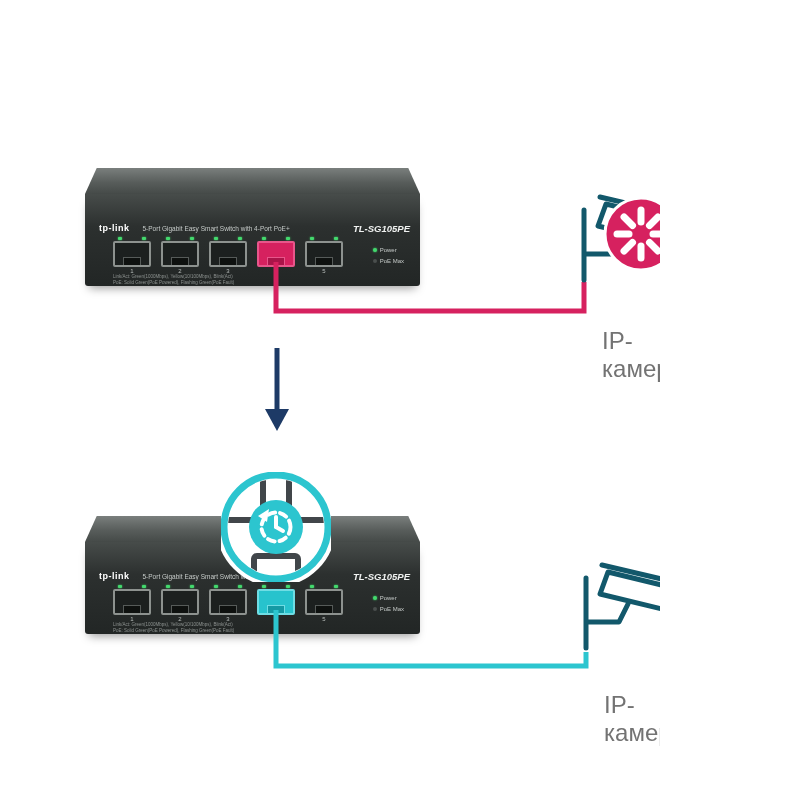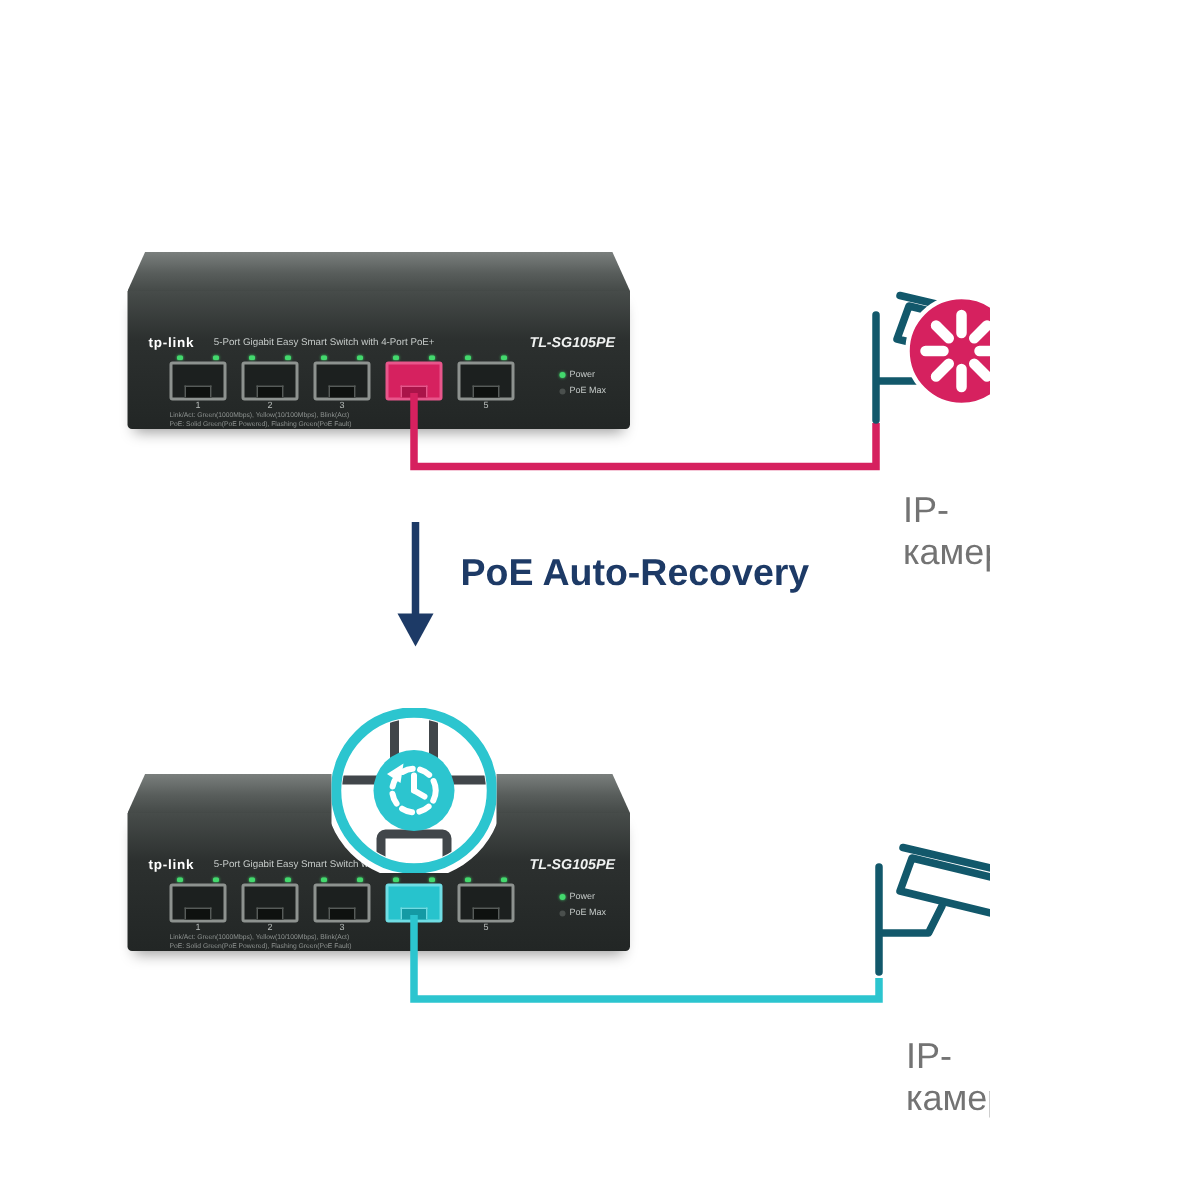--- a/index.html
+++ b/index.html
@@ -191,21 +191,20 @@
 
   <svg class="lines-svg" width="800" height="800" viewBox="0 0 800 800">
     <polyline points="276,262 276,311 584,311 584,282" fill="none" stroke="#d6215f" stroke-width="5"></polyline>
     <polyline points="276,610 276,666 586,666 586,652" fill="none" stroke="#2cc5cf" stroke-width="5"></polyline>
     <g>
       <path d="M277 348 V411" stroke="#1d3a66" stroke-width="5" fill="none"></path>
       <polygon points="265,409 289,409 277,431" fill="#1d3a66"></polygon>
     </g>
   </svg>
 
-  <div class="title">PoE Auto-Recovery</div>
 
   <svg class="camera" id="camera-top" viewBox="0 0 130 108">
     <g stroke="#12586b" stroke-width="5" fill="none" stroke-linecap="round" stroke-linejoin="round">
       <path d="M30 17 L107 35"></path>
       <path d="M36 24 L102 40 L94 62 L28 46 Z"></path>
       <circle cx="108" cy="54" r="8"></circle>
       <path d="M56 56 L47 74 L16 74"></path>
       <path d="M14 30 V100"></path>
     </g>
     <circle cx="108" cy="54" r="2.5" fill="#12586b"></circle>

